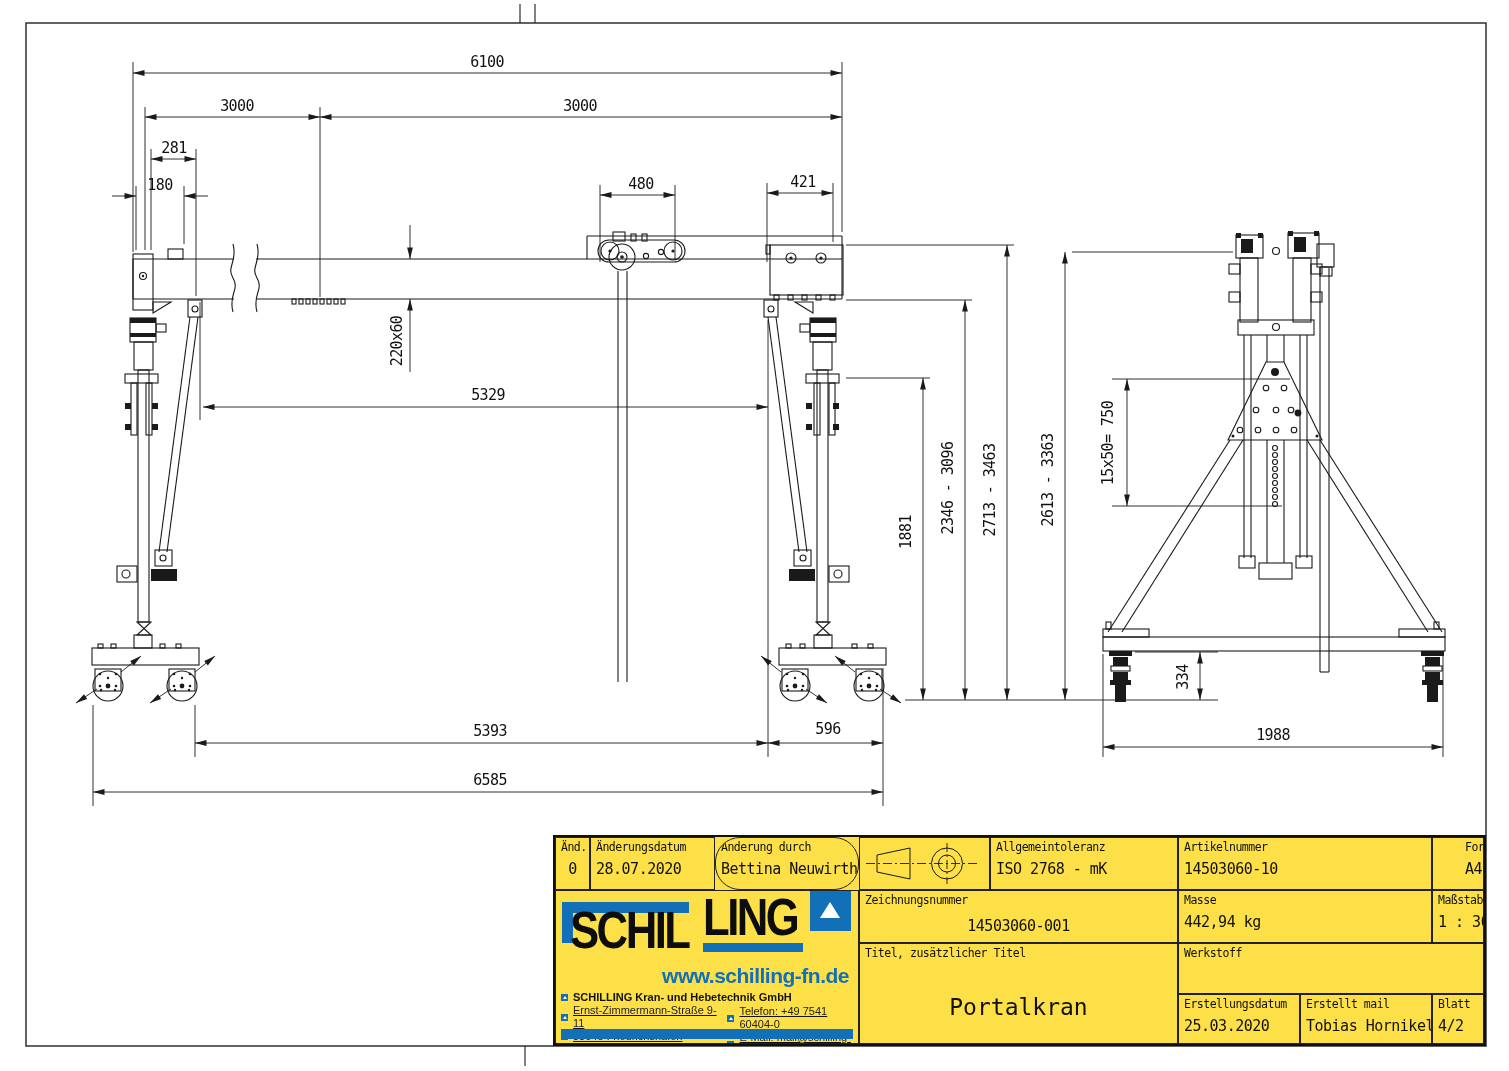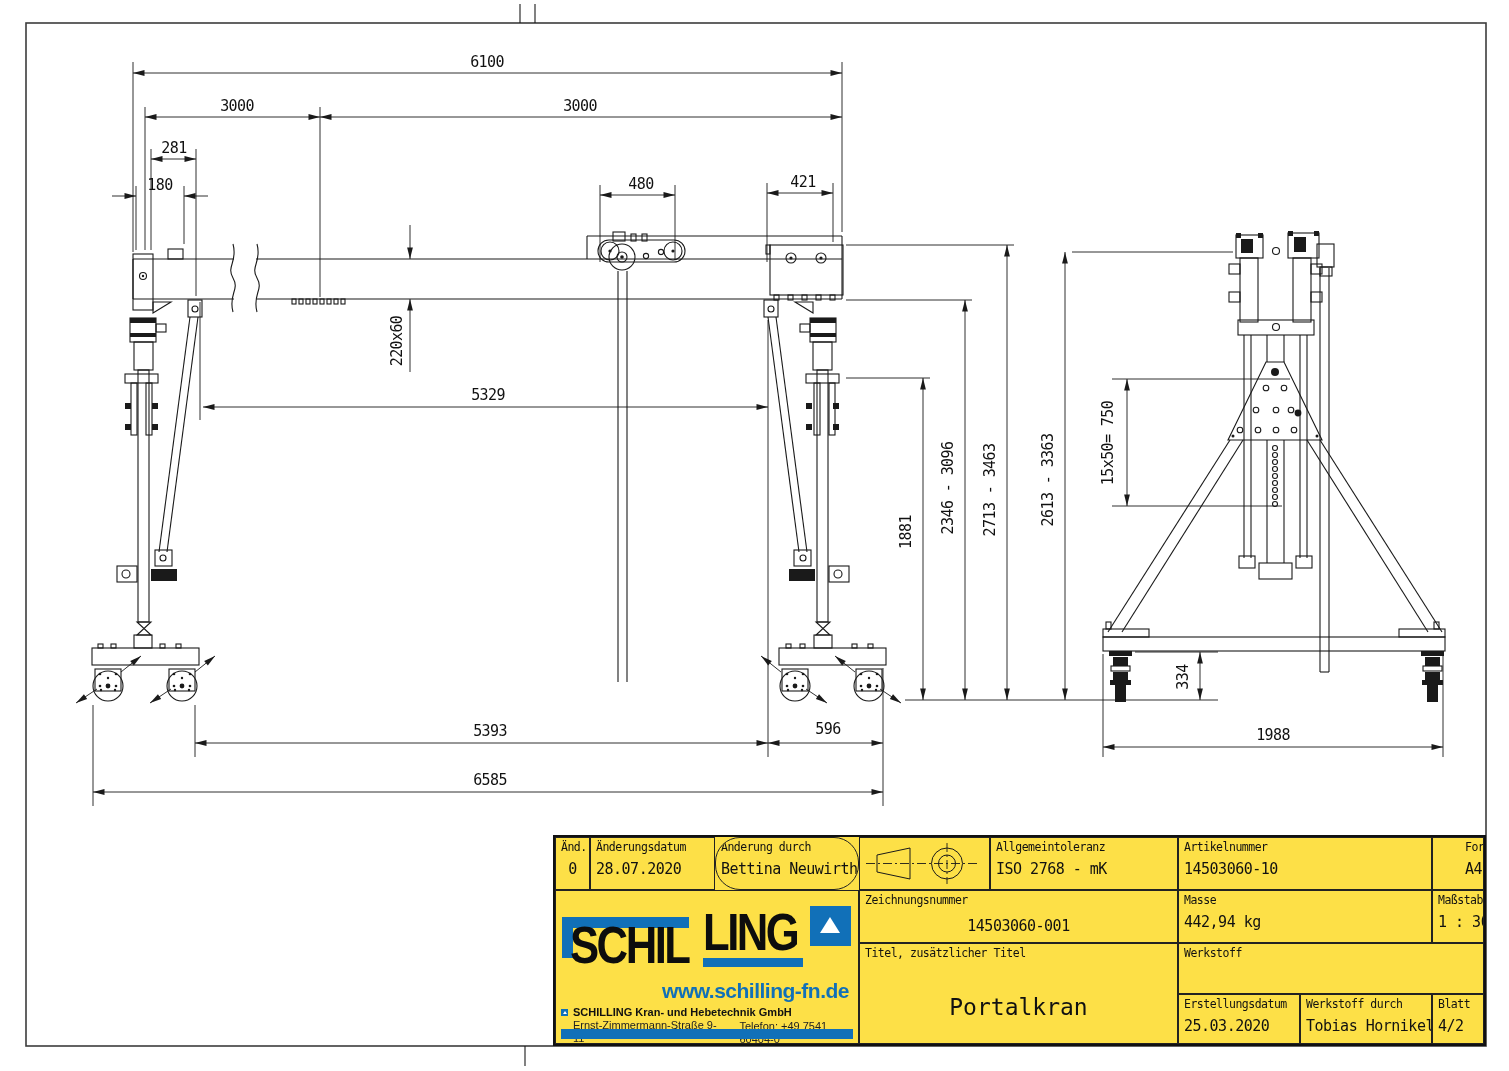--- a/index.html
+++ b/index.html
@@ -10,21 +10,21 @@
   .tblock{position:absolute;left:553px;top:835px;width:933px;height:211px;border:2px solid #111;box-sizing:border-box;
           display:grid;grid-template-columns:35px 125px 144px 131px 188px 122px 132px 1fr;
           grid-template-rows:53px 53px 51px 1fr;background:#fde047;}
   .cell{border:0.8px solid #222;box-sizing:border-box;position:relative;padding:2px 5px;overflow:hidden;}
   .lbl{font-size:11.5px;letter-spacing:-0.5px;white-space:nowrap;}
   .val{font-size:15px;letter-spacing:-0.5px;margin-top:6px;white-space:nowrap;}
   .vc{text-align:center;}
   .big{font-size:23px;text-align:center;margin-top:34px;}
   .c-and{grid-area:1/1/2/2;}  .c-adate{grid-area:1/2/2/3;} .c-aby{grid-area:1/3/2/4;border-radius:25px;}
   .c-sym{grid-area:1/4/2/5;padding:0;}  .c-tol{grid-area:1/5/2/6;} .c-art{grid-area:1/6/2/8;} .c-format{grid-area:1/8/2/9;padding-left:32px;}
-  .c-logo{grid-area:2/1/5/4;padding:20px 5px;} .c-zng{grid-area:2/4/3/6;} .c-masse{grid-area:2/6/3/8;} .c-mst{grid-area:2/8/3/9;}
+  .c-logo{grid-area:2/1/5/4;padding:5px 5px;} .c-zng{grid-area:2/4/3/6;} .c-masse{grid-area:2/6/3/8;} .c-mst{grid-area:2/8/3/9;}
   .c-titel{grid-area:3/4/5/6;} .c-werk{grid-area:3/6/4/9;}
   .c-edate{grid-area:4/6/5/7;} .c-eby{grid-area:4/7/5/8;} .c-blatt{grid-area:4/8/5/9;}
   
   .lmark{position:relative;height:66px;}
   .lbracket{position:absolute;left:1px;top:6px;width:116px;height:30px;border-top:11px solid var(--blue);border-left:11px solid var(--blue);}
   .lschil{position:absolute;left:9px;top:8px;font-family:"Liberation Sans",sans-serif;font-weight:bold;font-size:52px;line-height:52px;letter-spacing:-3px;transform:scaleX(.84);transform-origin:left top;color:#0d0d0d;}
   .lling{position:absolute;left:142px;top:-5px;font-family:"Liberation Sans",sans-serif;font-weight:bold;font-size:52px;line-height:52px;letter-spacing:-3px;transform:scaleX(.84);transform-origin:left top;color:#0d0d0d;}
   .lunder{position:absolute;left:142px;top:47px;width:100px;height:9px;background:var(--blue);}
   .lbox{position:absolute;left:249px;top:-5px;width:41px;height:40px;background:var(--blue);}
   .ltri{position:absolute;left:10px;top:11px;width:0;height:0;border-left:10px solid transparent;border-right:10px solid transparent;border-bottom:16px solid #fff;}
@@ -557,20 +557,20 @@
   </div>
   <div class="cell c-titel">
     <div class="lbl">Titel, zusätzlicher Titel</div>
     <div class="big">Portalkran</div>
   </div>
   <div class="cell c-edate">
     <div class="lbl">Erstellungsdatum</div>
     <div class="val">25.03.2020</div>
   </div>
   <div class="cell c-eby">
-    <div class="lbl">Werkstoff durch</div>
+    <div class="lbl">Erstellt mail</div>
     <div class="val">Tobias Hornikel</div>
   </div>
   <div class="cell c-blatt">
     <div class="lbl">Blatt</div>
     <div class="val">4/2</div>
   </div>
 </div>
 
 </body></html>

